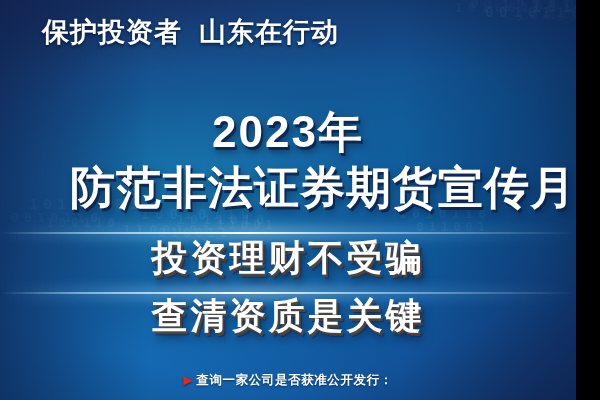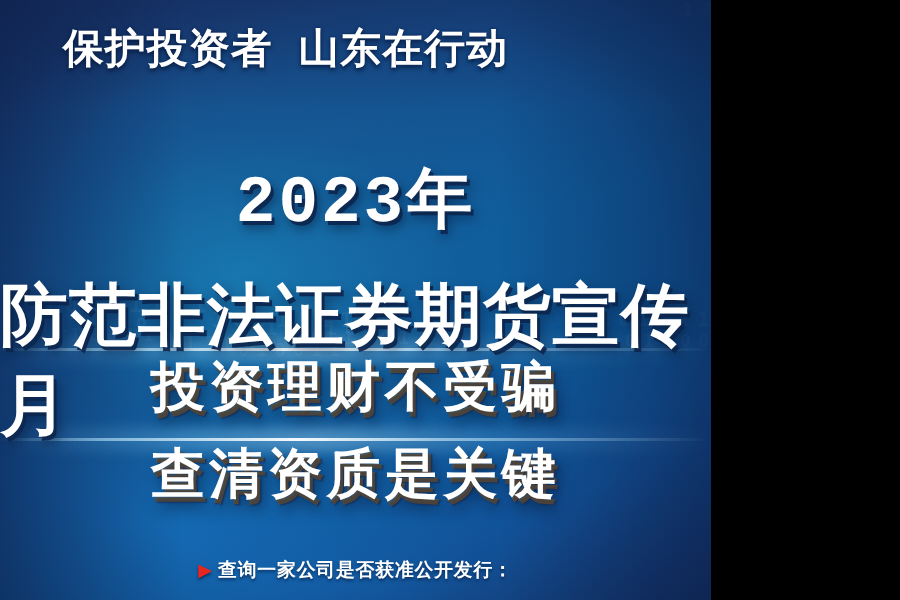--- a/index.html
+++ b/index.html
@@ -2,21 +2,21 @@
 <html><head>
 <meta charset="utf-8">
 <style>
   html, body {
     margin: 0;
     padding: 0;
     background: #000;
   }
   #poster {
     position: relative;
-    width: 474px;
+    width: 576px;
     height: 400px;
     overflow: hidden;
     font-family: "Liberation Sans", "DejaVu Sans", sans-serif;
     background:
       radial-gradient(ellipse 70% 55% at 34% 46%, rgba(25,120,175,0.95) 0%, rgba(20,95,155,0.55) 45%, rgba(18,70,125,0.0) 78%),
       radial-gradient(ellipse 90% 70% at 18% 88%, rgba(22,110,185,0.85) 0%, rgba(18,85,155,0.35) 55%, rgba(16,60,115,0.0) 85%),
       linear-gradient(160deg, #1b3568 0%, #174a86 22%, #0e5d9d 48%, #0d5ea0 66%, #11539a 82%, #15346b 100%);
   }
 
   
@@ -116,36 +116,34 @@
     left: 0; right: 0;
     top: 103px;
     text-align: center;
     font-size: 44px;
     font-weight: 700;
     color: #ffffff;
     letter-spacing: 2px;
     text-shadow:
       2px 3px 0 rgba(12,38,78,0.92),
       3px 5px 7px rgba(6,22,52,0.55);
-    font-family: Liberation Mono, monospace;
   }
 
   #campaign-line {
     position: absolute;
     left: 0; right: 0;
     top: 158px;
-    text-align: left;
+    text-align: right;
     font-size: 45px;
     font-weight: 700;
     color: #ffffff;
     letter-spacing: 1px;
     text-shadow:
       2px 3px 0 rgba(12,38,78,0.92),
       3px 5px 8px rgba(6,22,52,0.55);
-    margin-top: 22px;
   }
 
   .slogan-big {
     position: absolute;
     left: 0; right: 0;
     text-align: center;
     font-size: 36px;
     font-weight: 700;
     color: #ffffff;
     letter-spacing: 3px;

